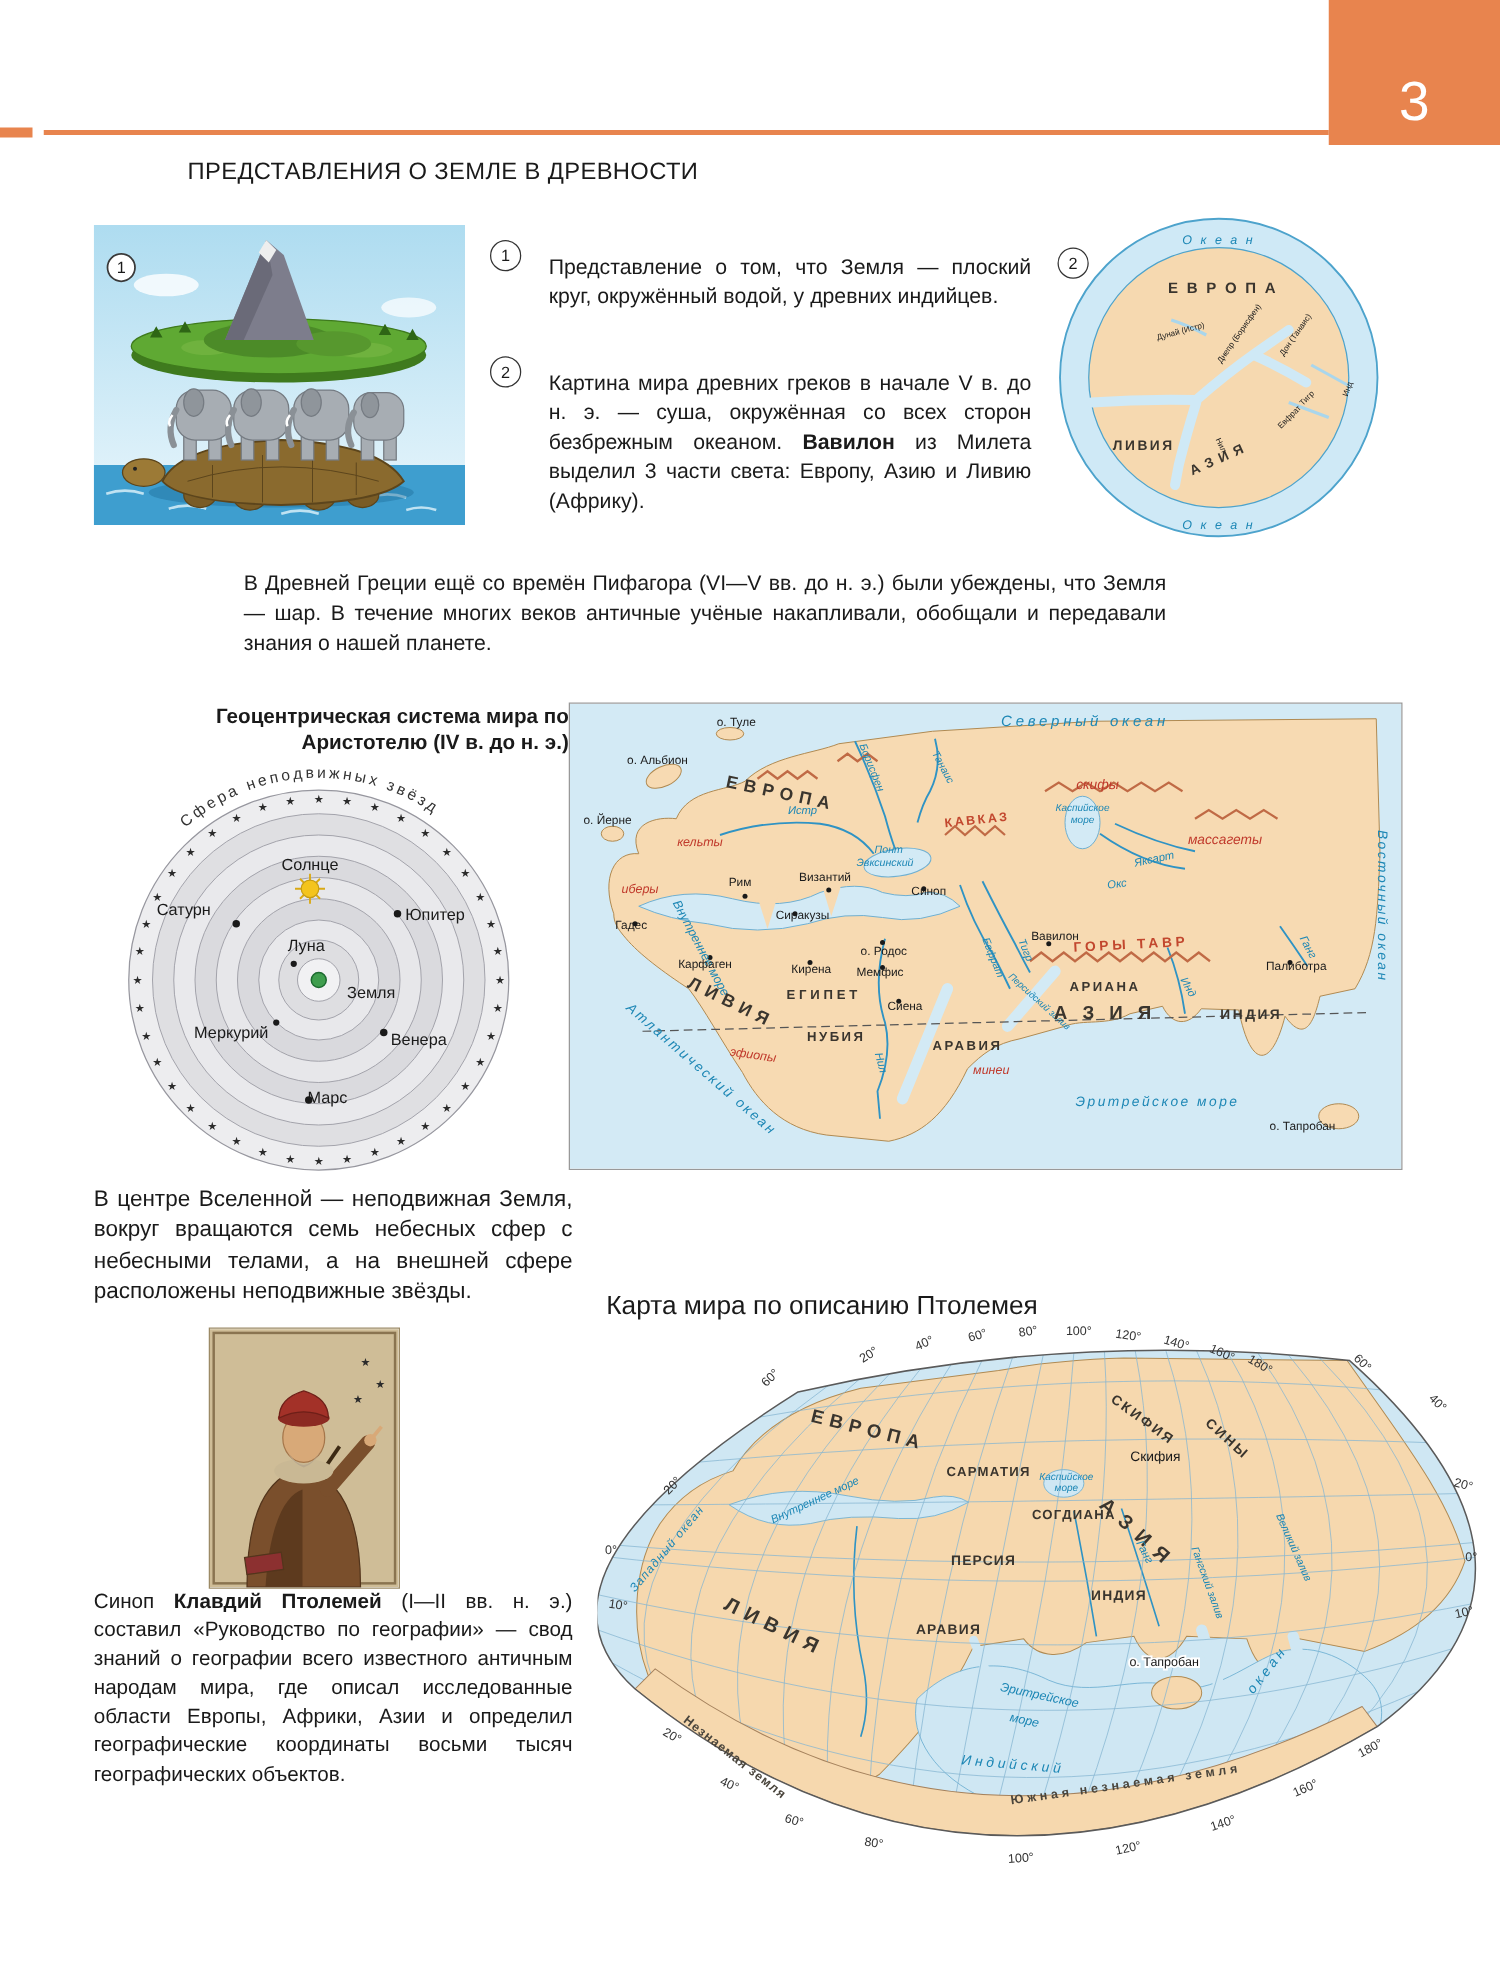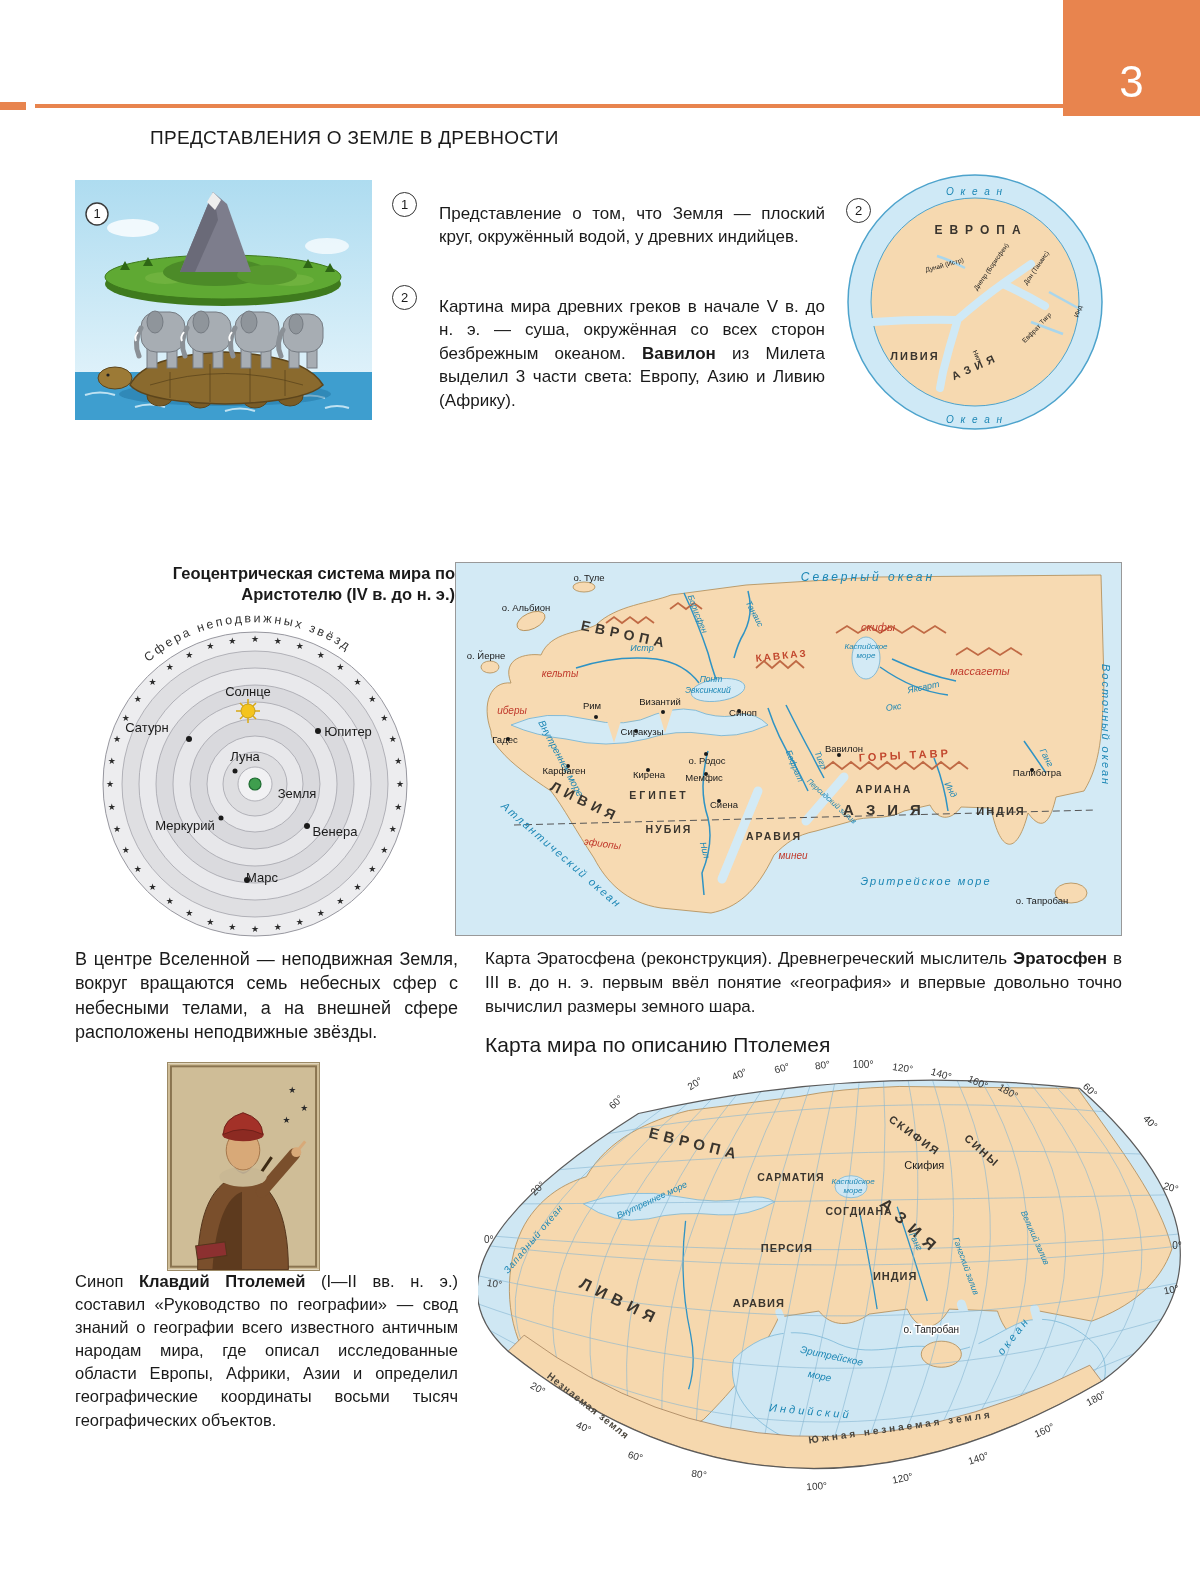--- a/index.html
+++ b/index.html
@@ -172,20 +172,21 @@
           <text x="148" y="96" class="ml ct" transform="rotate(-55 148 96)" style="font-size: 6.5px;">Днепр (Борисфен)</text>
           <text x="193" y="97" class="ml ct" transform="rotate(-55 193 97)" style="font-size: 6.5px;">Дон (Танаис)</text>
           <text x="235" y="140" class="ml ct" transform="rotate(-70 235 140)" style="font-size: 6.5px;">Инд</text>
           <text x="202" y="148" class="ml ct" transform="rotate(-45 202 148)" style="font-size: 6.5px;">Тигр</text>
           <text x="188" y="163" class="ml ct" transform="rotate(-45 188 163)" style="font-size: 6.5px;">Евфрат</text>
           <text x="130" y="185" class="ml ct" transform="rotate(65 130 185)" style="font-size: 6.5px;">Нил</text>
         </g>
     </svg>
   </div>
 
+  <p class="pyth">В Древней Греции ещё со времён Пифагора (VI—V вв. до н. э.) были убеждены, что Земля — шар. В течение многих веков античные учёные накапливали, обобщали и передавали знания о нашей планете.</p>
 
   <h2 class="geohead">Геоцентрическая система мира по Аристотелю (IV в. до н. э.)</h2>
 
   <div class="absfig" id="geofig">
     <svg viewBox="0 0 340 340">
       <defs>
           <path id="sphArc" d="M 24,100 A 162 162 0 0 1 316,100" fill="none"></path>
         </defs>
       <circle cx="170" cy="170" r="152" fill="#ededef" stroke="#97979f"></circle>
       <g id="geo-stars">
@@ -358,21 +359,20 @@
           <text x="246" y="288" class="ml w" transform="rotate(75 246 288)" style="font-size: 9px;">Нил</text>
           <text x="103" y="295" class="ml w" transform="rotate(41 103 295)" style="font-size: 11px; letter-spacing: 2px;">Атлантический океан</text>
           <text x="646" y="162" class="ml w" transform="rotate(90 646 162)" style="font-size: 11px; letter-spacing: 2px;">Восточный океан</text>
           <text x="470" y="322" class="ml w" style="font-size: 11px; letter-spacing: 2px;">Эритрейское море</text>
           <text x="586" y="341" class="ml ct" style="font-size: 9.5px;">о. Тапробан</text>
         </g>
     </svg>
   </div>
 
   <p class="lpar">В центре Вселенной — неподвижная Земля, вокруг вращаются семь небесных сфер с небесными телами, а на внешней сфере расположены неподвижные звёзды.</p>
-  <p class="rpar"><span>Карта Эратосфена (реконструкция). Древнегреческий мыслитель </span><b>Эратосфен</b><span> в III в. до н. э. первым ввёл понятие «география» и впервые довольно точно вычислил размеры земного шара.</span></p>
 
   <p class="pcap">Карта мира по описанию Птолемея</p>
 
   <div class="absfig" id="portrait">
     <svg viewBox="0 0 153 209">
       <rect width="153" height="209" fill="#cfbd97"></rect>
       <rect x="3" y="3" width="147" height="203" fill="none" stroke="#8a7450" stroke-width="2"></rect>
       <text x="126" y="30" class="star" fill="#b98c2a" font-size="11">★</text>
       <text x="138" y="48" class="star" fill="#b98c2a" font-size="9">★</text>
       <text x="120" y="60" class="star" fill="#b98c2a" font-size="8">★</text>

